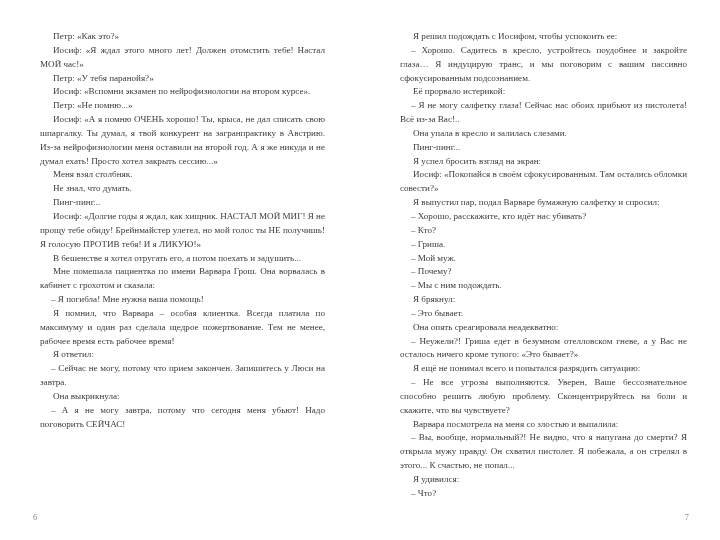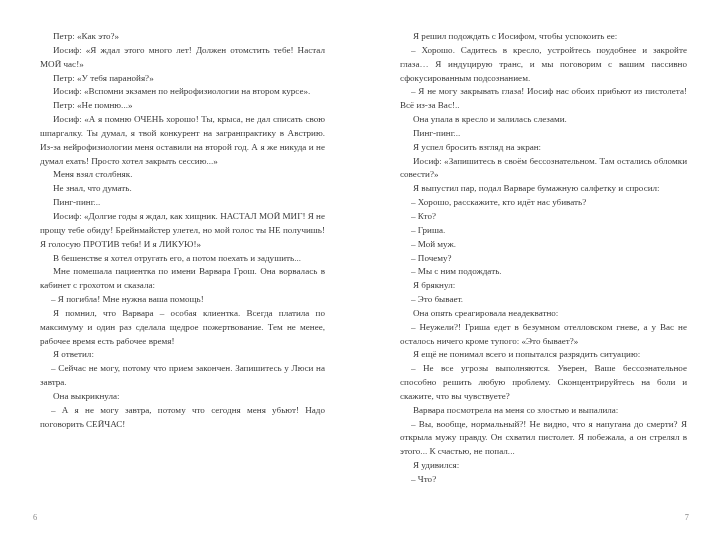--- a/index.html
+++ b/index.html
@@ -100,25 +100,26 @@
       </div>
     <div class="folio folio-left">6</div>
   </div>
 
   <div class="gutter"></div>
 
   <div class="page page-right">
     <div class="textblock" id="right-text">
         <p class="">Я решил подождать с Иосифом, чтобы успокоить ее:</p>
         <p class="dash">– Хорошо. Садитесь в кресло, устройтесь поудобнее и закройте глаза… Я индуцирую транс, и мы поговорим с вашим пассивно сфокусированным подсознанием.</p>
-        <p class="dash">– Я не могу закрывать глаза! Иосиф нас обоих прибьют из пистолета! Всё из-за Вас!..</p>
+        <p class="">Её прорвало истерикой:</p>
+        <p class="dash">– Я не могу салфетку глаза! Сейчас нас обоих прибьют из пистолета! Всё из-за Вас!..</p>
         <p class="">Она упала в кресло и залилась слезами.</p>
         <p class="">Пинг-пинг...</p>
         <p class="">Я успел бросить взгляд на экран:</p>
-        <p class="">Иосиф: «Запишитесь в своём бессознательном. Там остались обломки совести?»</p>
+        <p class="">Иосиф: «Покопайся в своём сфокусированным. Там остались обломки совести?»</p>
         <p class="">Я выпустил пар, подал Варваре бумажную салфетку и спросил:</p>
         <p class="dash">– Хорошо, расскажите, кто идёт нас убивать?</p>
         <p class="dash">– Кто?</p>
         <p class="dash">– Гриша.</p>
         <p class="dash">– Мой муж.</p>
         <p class="dash">– Почему?</p>
         <p class="dash">– Мы с ним подождать.</p>
         <p class="">Я брякнул:</p>
         <p class="dash">– Это бывает.</p>
         <p class="">Она опять среагировала неадекватно:</p>

